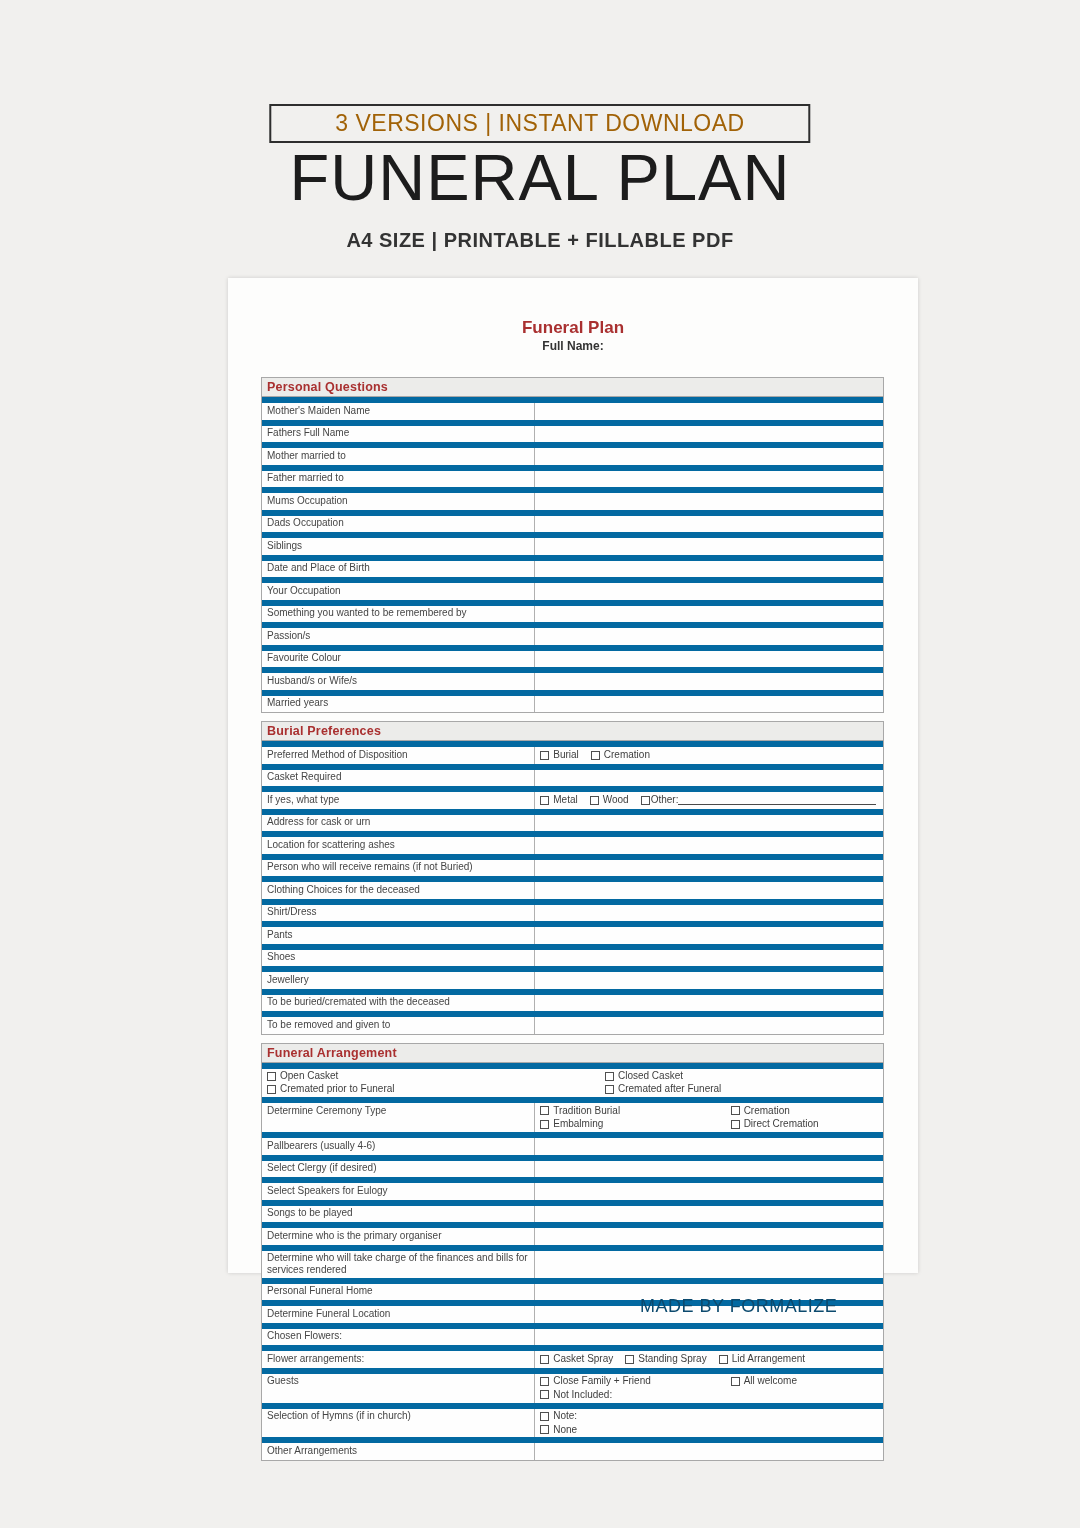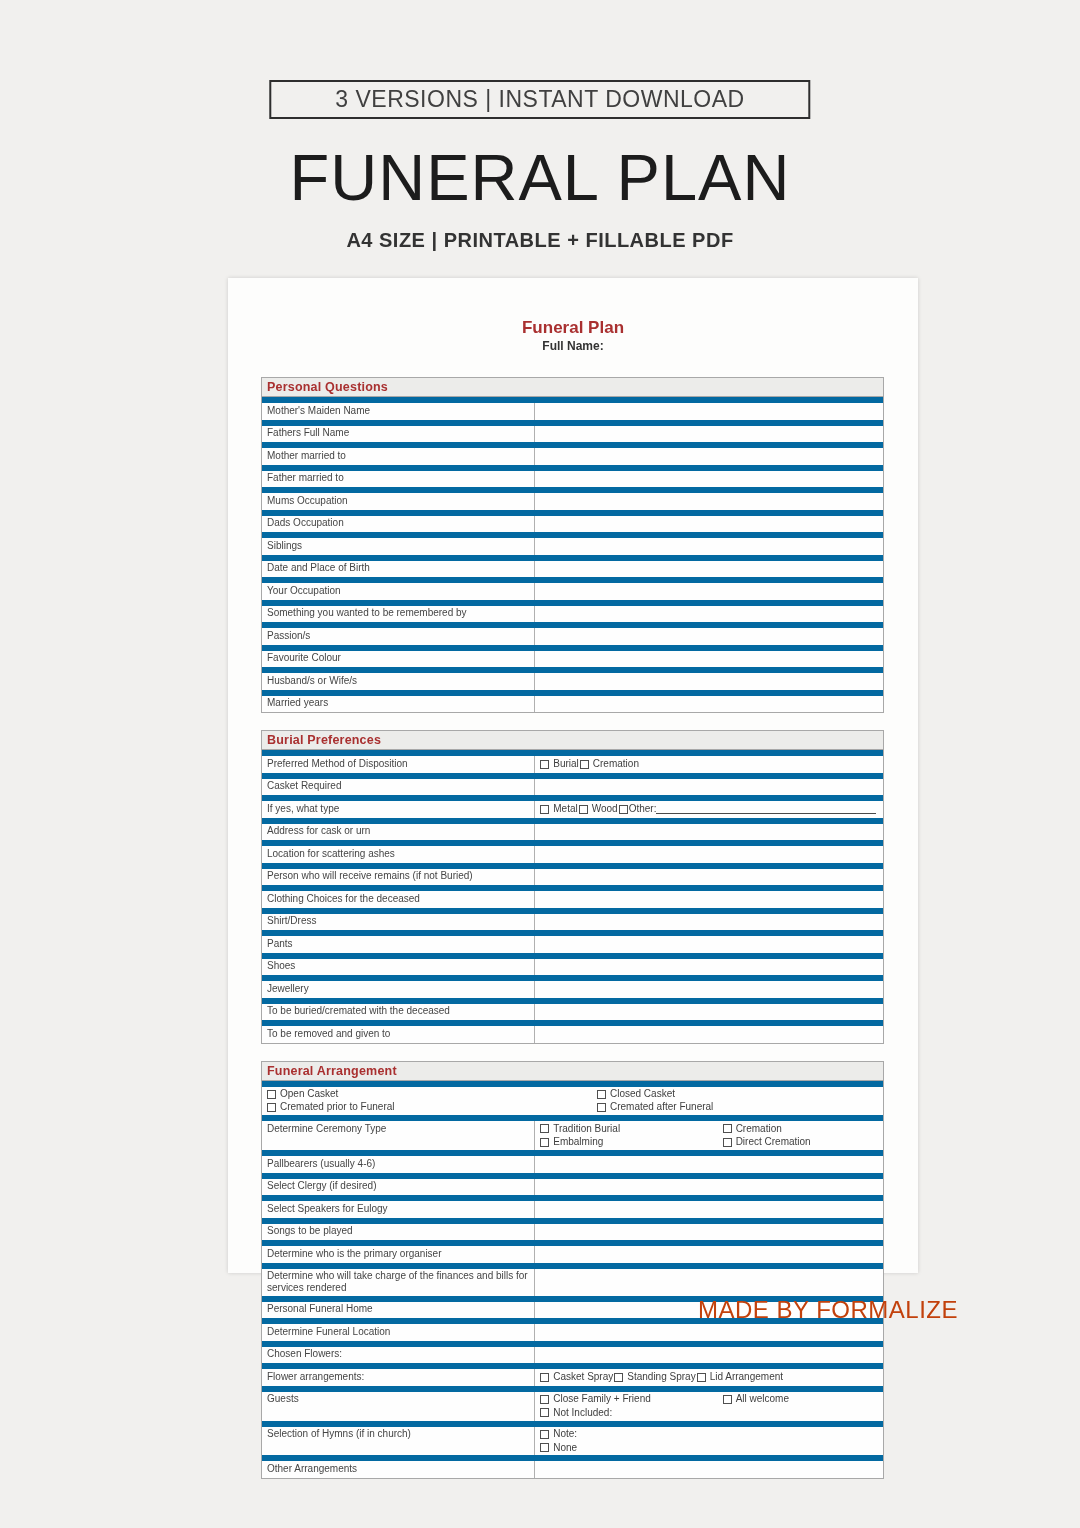--- a/index.html
+++ b/index.html
@@ -3,64 +3,64 @@
 <meta charset="utf-8">
 <style>
   html,body{margin:0;padding:0;background:#ffffff;}
   .canvas{
     position:relative;width:1080px;height:1528px;background:#f1f0ee;
     font-family:"Liberation Sans",sans-serif;overflow:hidden;
   }
   
   .center-col{position:absolute;left:30px;right:0;text-align:center;}
   .banner{
-    display:inline-block;position:absolute;top:80px;left:50%;transform:translateX(-50%);
-    border:2px solid #2e2e2e;padding:4px 64px;font-size:23px;color:#404040;
+    display:inline-block;position:absolute;top:104px;left:50%;transform:translateX(-50%);
+    border:2px solid #2e2e2e;padding:4px 64px;font-size:23px;color:#a16207;
     white-space:nowrap;letter-spacing:0.5px;background:transparent;
   }
   .product-title{
     position:absolute;top:140px;left:0;width:100%;
     font-size:65px;color:#1c1c1c;letter-spacing:1px;font-weight:500;
   }
   .product-subtitle{
     position:absolute;top:229px;left:0;width:100%;
     font-size:20px;color:#333;letter-spacing:0.5px;font-weight:bold;
   }
   
   .sheet{
     position:absolute;left:228px;top:278px;width:690px;height:995px;
     background:#fdfdfc;box-shadow:0 0 4px rgba(0,0,0,0.15);
     box-sizing:border-box;padding-top:40px;
   }
   .form-title{text-align:center;font-size:17px;font-weight:bold;color:var(--accent,#a52a2a);}
   .full-name{text-align:center;font-size:12px;font-weight:bold;color:#333;margin-top:1px;}
   .tables{margin:24px 34px 0 33px;}
-  .section{margin-bottom:17px;border:1px solid #a8a8a8;background:#fefefe;}
+  .section{margin-bottom:8px;border:1px solid #a8a8a8;background:#fefefe;}
   .section-header{
     height:19px;background:#ececea;border-bottom:1px solid #a8a8a8;
     color:var(--accent,#a52a2a);font-weight:bold;font-size:12.5px;
     padding:2px 0 0 5px;box-sizing:border-box;letter-spacing:0.2px;
   }
   .row{display:flex;min-height:16.5px;border-top:6px solid #0369a1;font-size:10px;color:#454545;line-height:1.24;justify-content:flex-end;}
   .section .row:first-of-type{border-top:none;}
   .cell{box-sizing:border-box;}
   .cell.label{flex:0 0 44%;padding:1.5px 4px 1px 5px;border-right:1px solid #b0b0b0;}
   .cell.value{flex:1;padding:1px 5px;display:flex;flex-direction:column;justify-content:center;}
-  .line{display:flex;gap:1px;align-items:center;padding:0.5px 0;}
-  .line.two-col{gap:0;}
+  .line{display:flex;gap:12px;align-items:center;padding:0.5px 0;}
+  .line.two-col{gap:8px;}
   .line.two-col > .cb-item:first-child{flex:0 0 54%;}
   .cb-item{display:flex;align-items:center;white-space:nowrap;color:#3e3e3e;}
   .cb-box{width:7px;height:7px;border:1px solid #4f4f4f;margin-right:4px;flex:0 0 auto;background:#fff;}
   .cb-item.tight .cb-box{margin-right:1px;}
   .cb-item.grow{flex:1;}
   .cb-underline{flex:1;border-bottom:1px solid #4a4a4a;height:8px;margin-right:2px;}
   
   .brand-credit{
-    position:absolute;top:1296px;left:640px;width:318px;text-align:right;
-    font-size:24px;color:#c2410c;letter-spacing:0.5px;
+    position:absolute;top:1296px;left:640px;width:318px;text-align:left;
+    font-size:18px;color:#0c4a6e;letter-spacing:0.5px;
   }
 </style>
 </head>
 <body>
 
 <div class="canvas">
 
   <div class="banner">
     <span>3 VERSIONS | INSTANT DOWNLOAD</span>
   </div>

